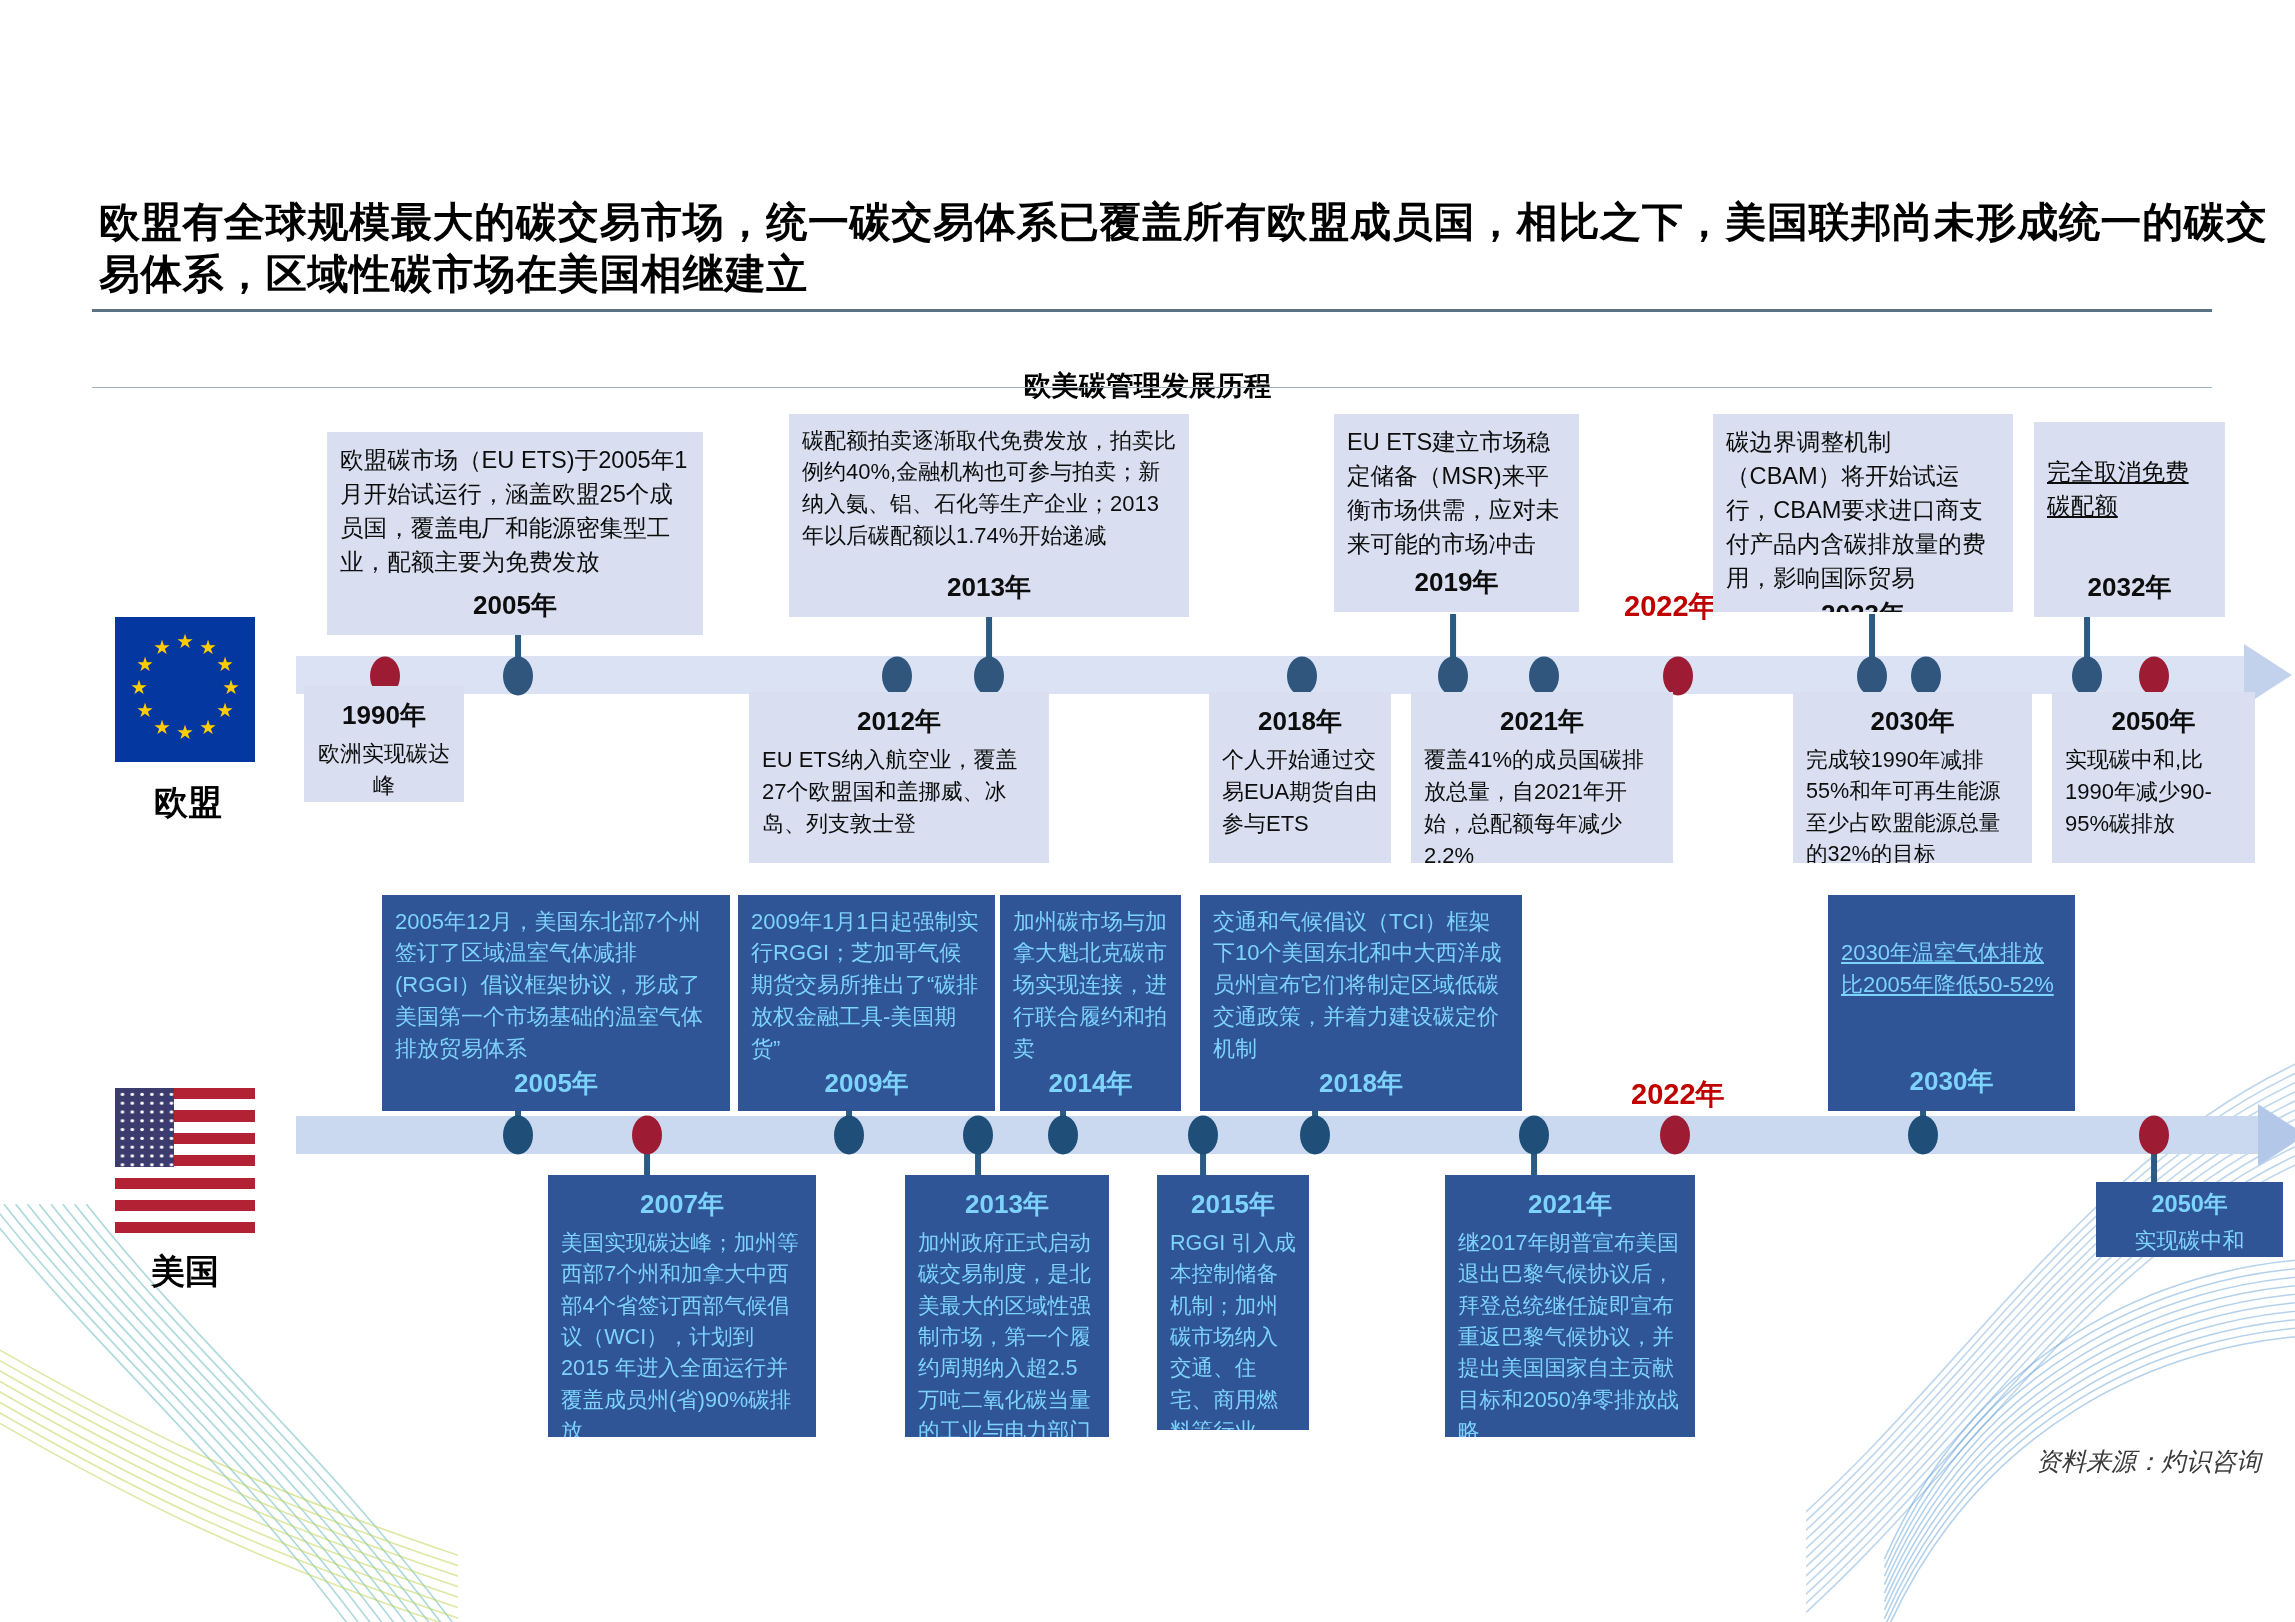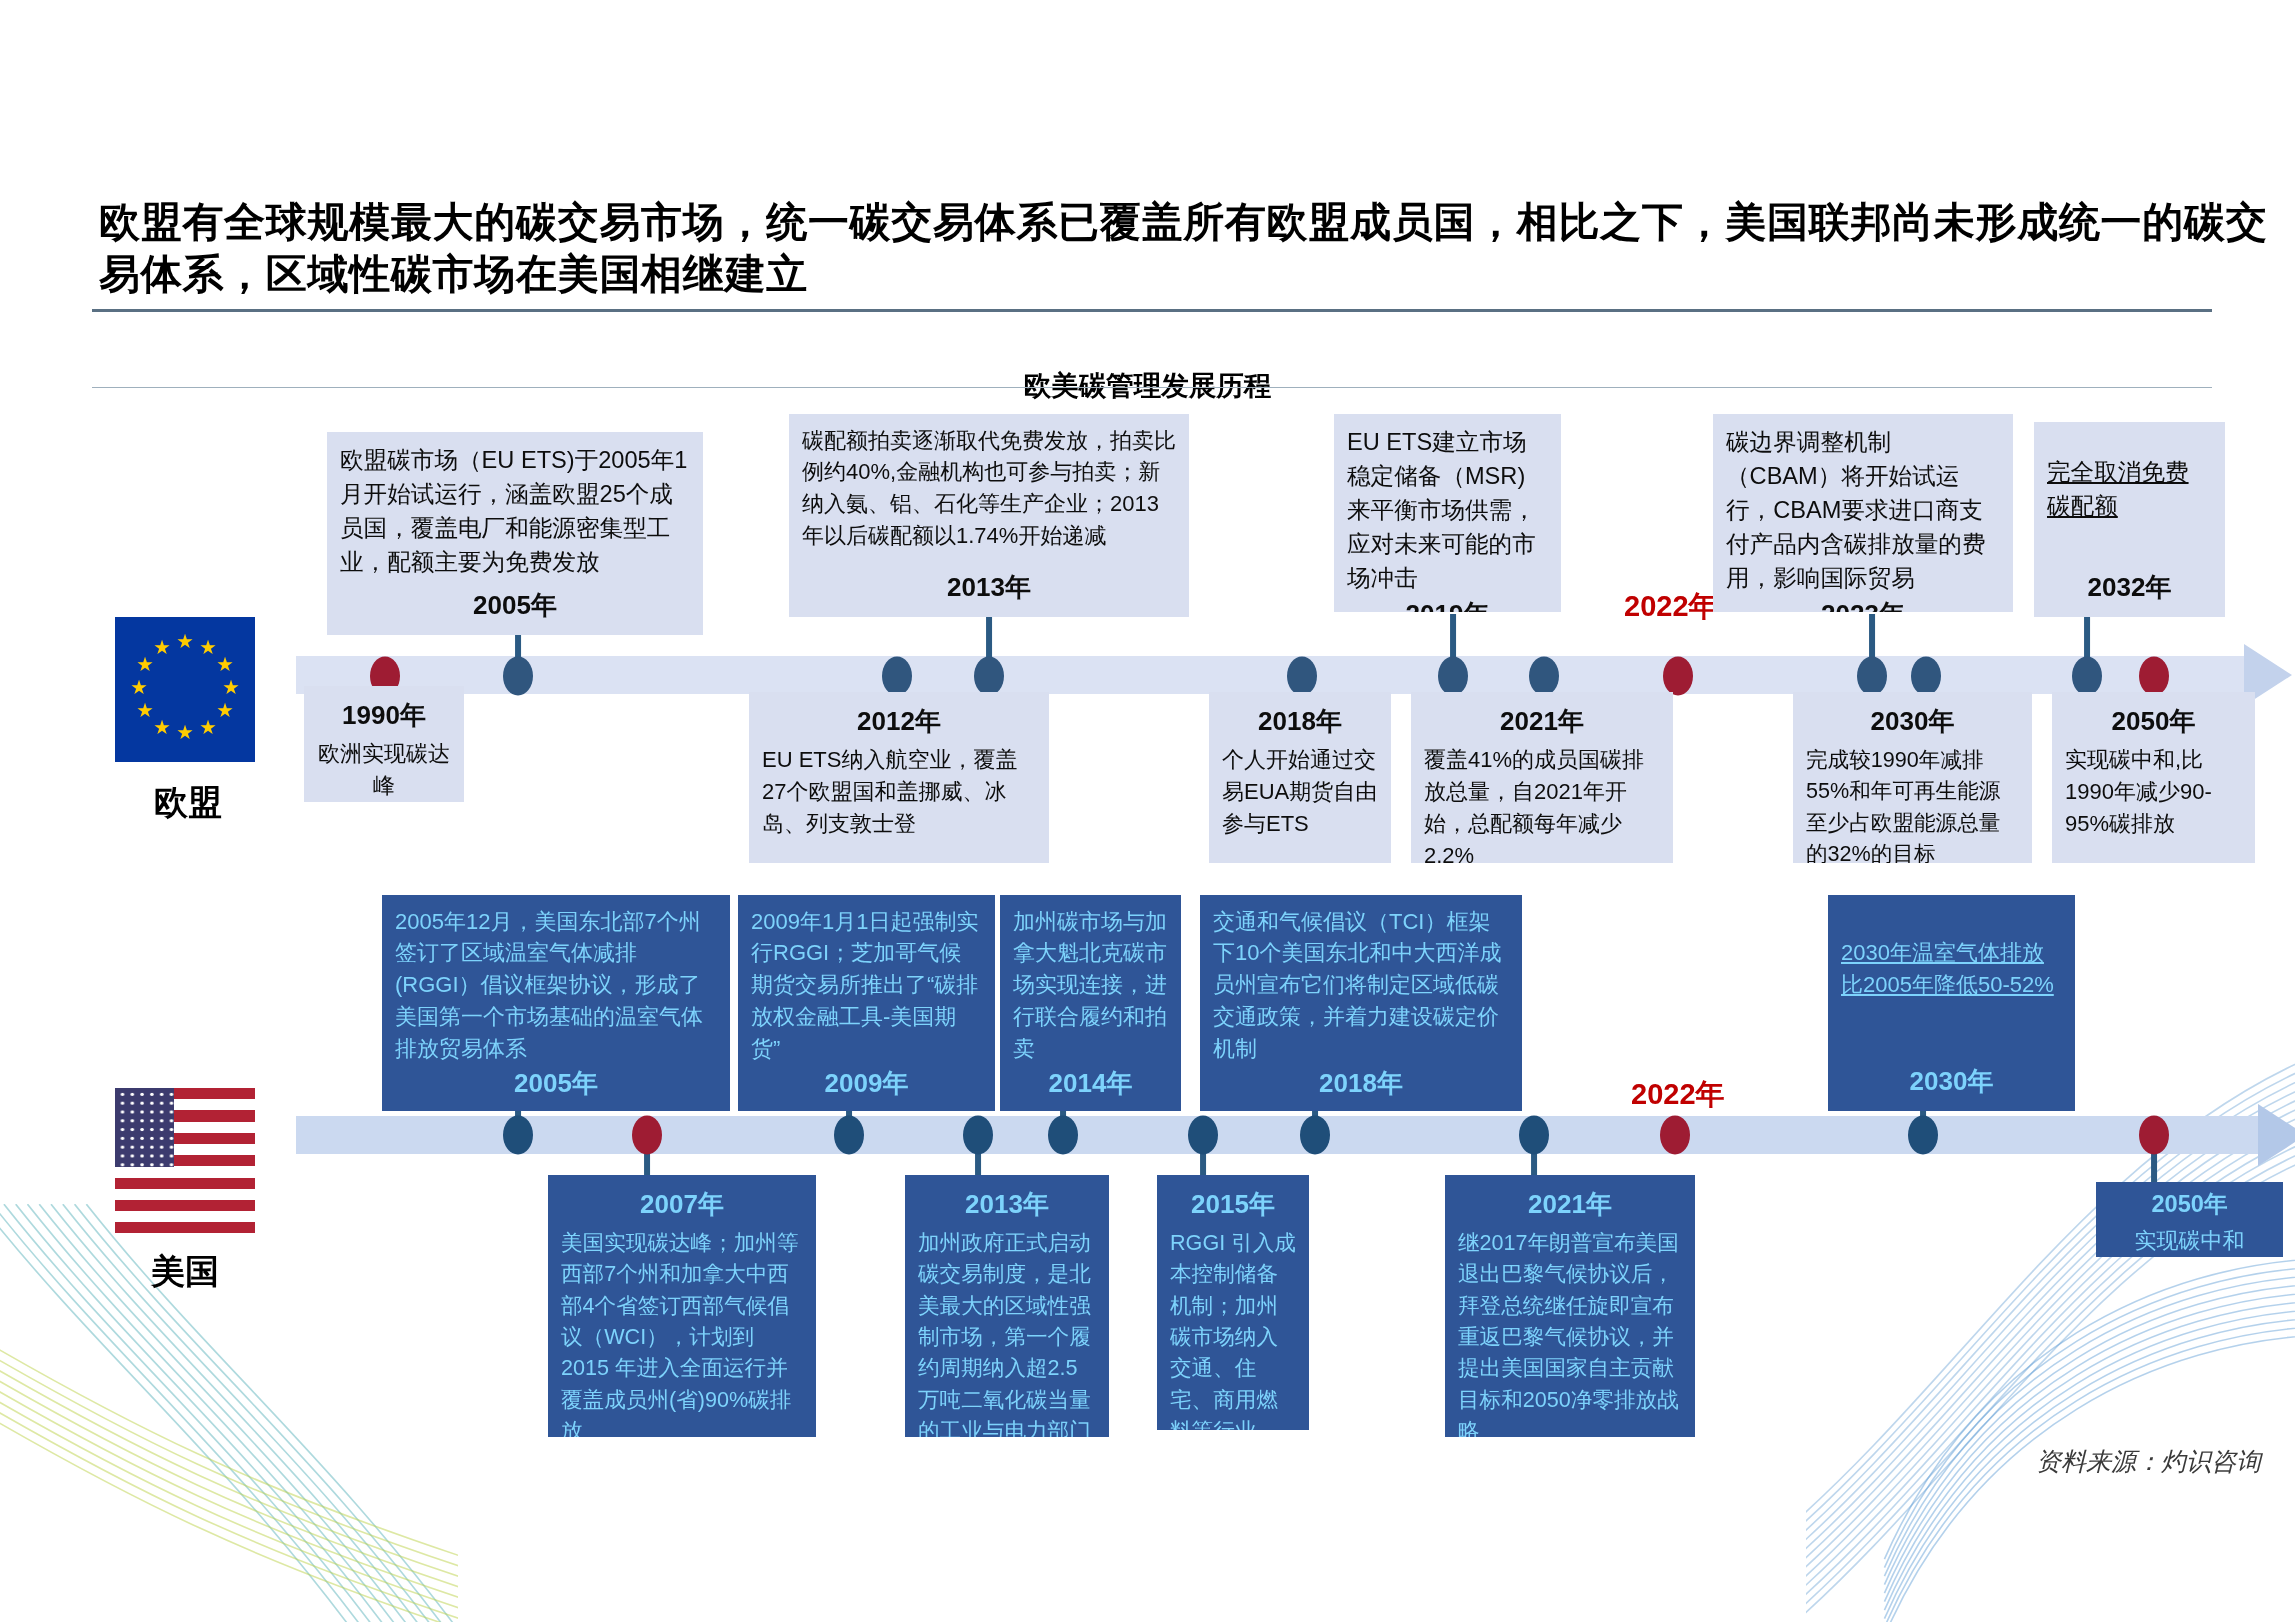--- a/index.html
+++ b/index.html
@@ -157,21 +157,21 @@
   <div class="dot" style="left:2154px;top:676px;background:#9e1c33"></div>
 
   <div class="box light above" style="left:327px;top:432px;width:376px;height:203px;font-size:23.6px">
     <div class="evt-text">欧盟碳市场（EU ETS)于2005年1月开始试运行，涵盖欧盟25个成员国，覆盖电厂和能源密集型工业，配额主要为免费发放</div>
     <div class="evt-year">2005年</div>
   </div>
   <div class="box light above" style="left:789px;top:414px;width:400px;height:203px;font-size:22px">
     <div class="evt-text">碳配额拍卖逐渐取代免费发放，拍卖比例约40%,金融机构也可参与拍卖；新纳入氨、铝、石化等生产企业；2013年以后碳配额以1.74%开始递减</div>
     <div class="evt-year">2013年</div>
   </div>
-  <div class="box light above" style="left:1334px;top:414px;width:227px;height:198px;font-size:23.6px">
+  <div class="box light above" style="left:1334px;top:414px;width:245px;height:198px;font-size:23.6px">
     <div class="evt-text">EU ETS建立市场稳定储备（MSR)来平衡市场供需，应对未来可能的市场冲击</div>
     <div class="evt-year">2019年</div>
   </div>
   <div class="box light above" style="left:1713px;top:414px;width:300px;height:198px;font-size:23.6px">
     <div class="evt-text">碳边界调整机制（CBAM）将开始试运行，CBAM要求进口商支付产品内含碳排放量的费用，影响国际贸易</div>
     <div class="evt-year">2023年</div>
   </div>
   <div class="box light above center" style="left:2034px;top:422px;width:191px;height:195px;font-size:23.6px">
     <div class="evt-text">完全取消免费碳配额</div>
     <div class="evt-year">2032年</div>

